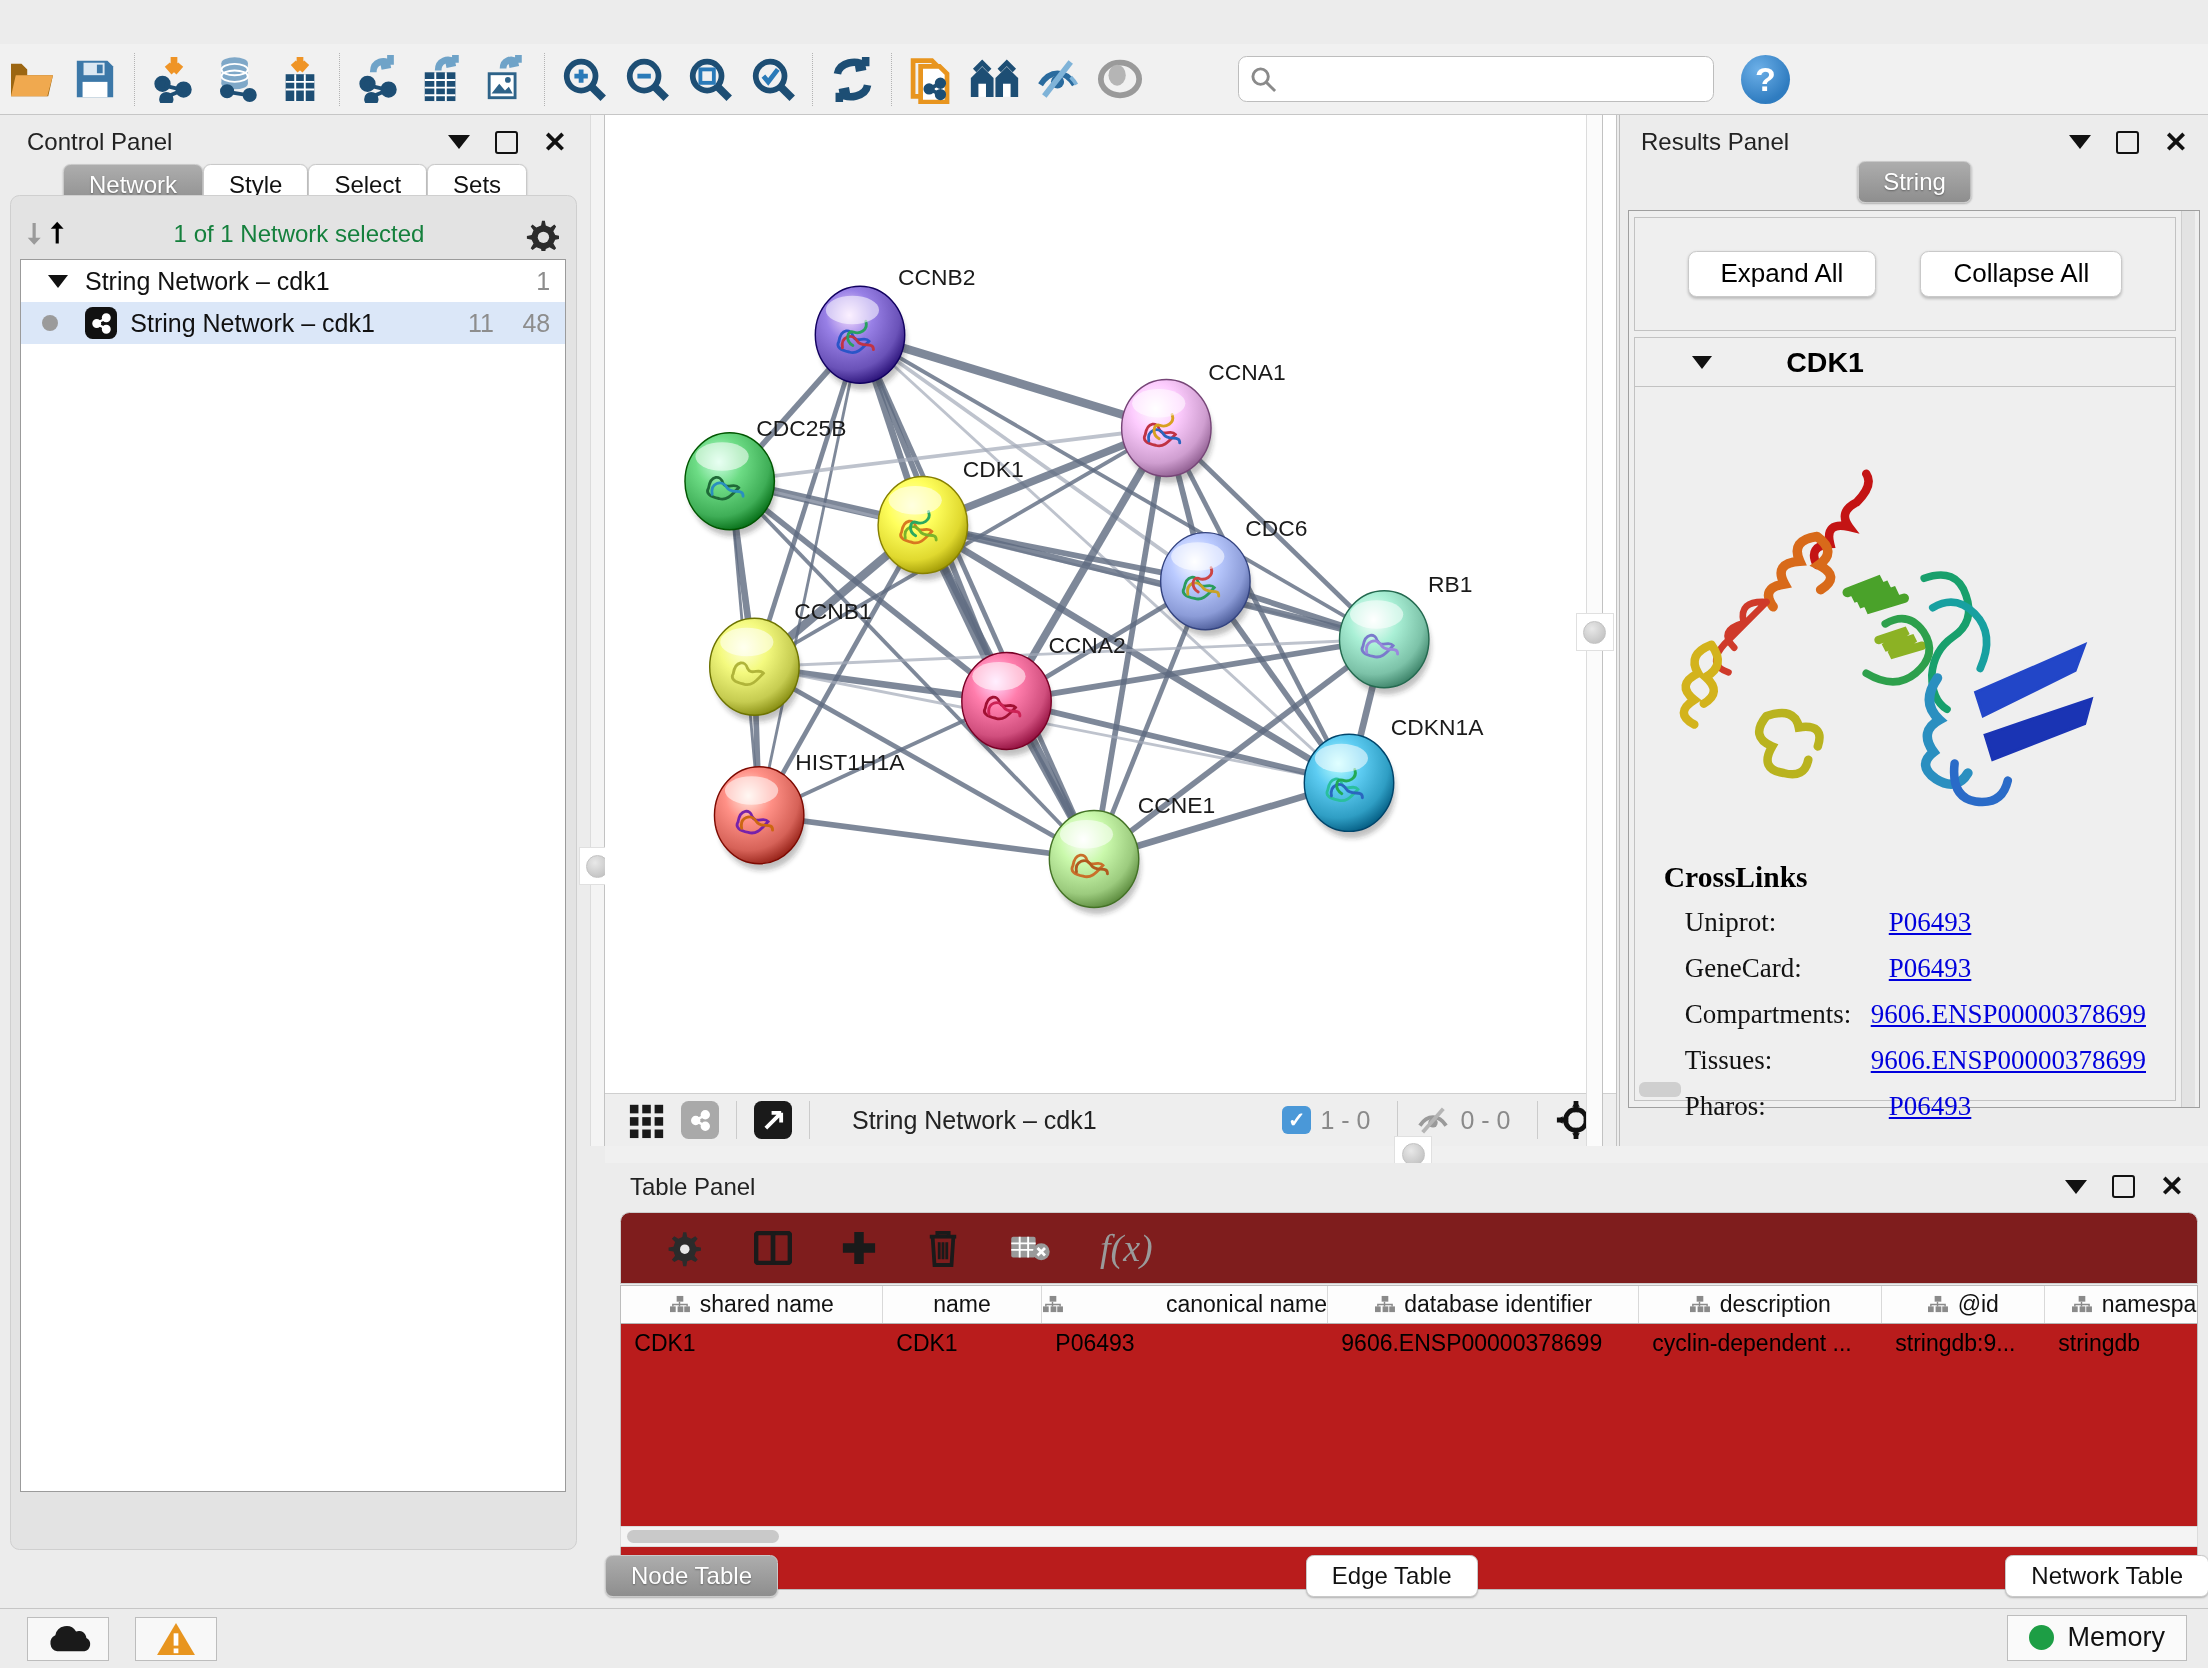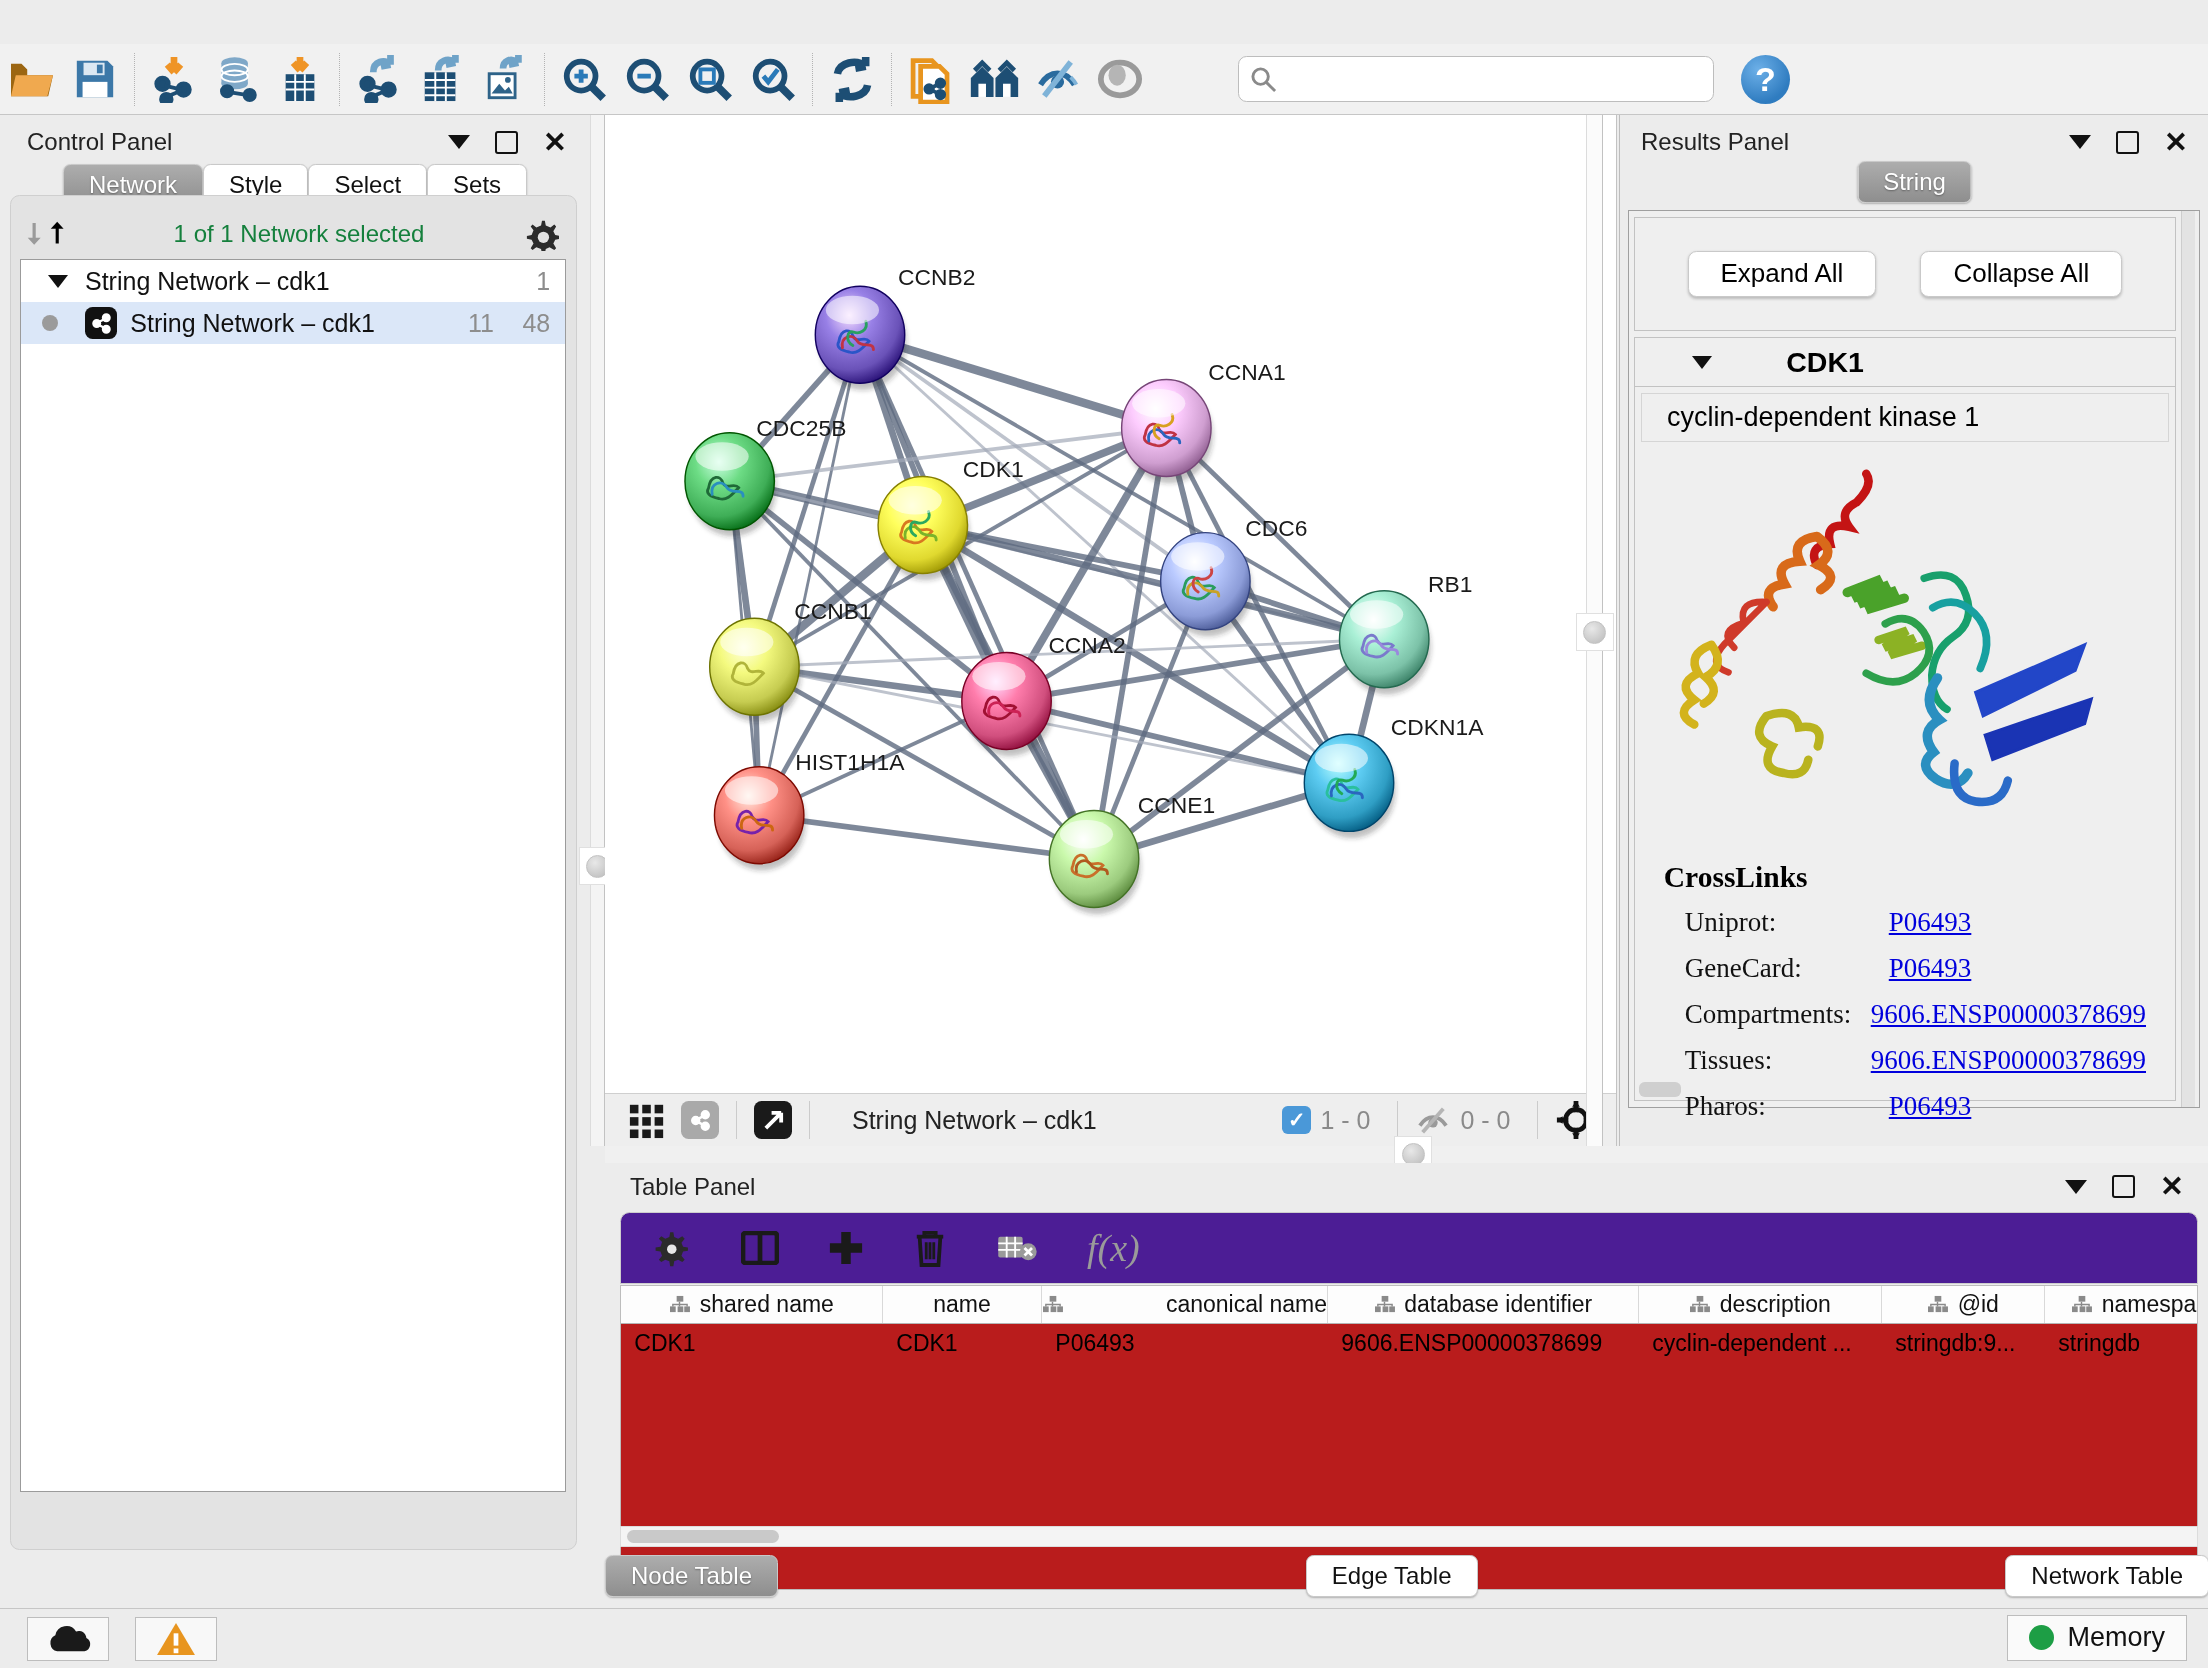--- a/index.html
+++ b/index.html
@@ -102,22 +102,22 @@
   .cl-link { color:#0000dd; text-decoration:underline; }
   #rp-scroll { position:absolute; right:3.8px; top:0; bottom:0; width:13.3px; background:#e3e3e3; border-left:1px solid #cdcdcd; }
   #rp-hscroll { position:absolute; left:3.8px; bottom:3.8px; width:42px; height:15px; background:#cfcfcf; border-radius:5.7px; }
 
   
   #hsplit { left:605px; top:1146px; width:1604px; height:17px; background:#f0f0f0; }
 
   
   #table-panel { left:605px; top:1163px; width:1604px; height:444px; background:#ececec; }
   #tp-header { position:absolute; left:25px; right:25px; top:9.5px; display:flex; justify-content:space-between; align-items:center; }
-  #tp-toolbar { position:absolute; left:15px; right:11.4px; top:49px; height:72px; background:#4c1d95;
-    border:1px solid #cdcdcd; border-radius:9.5px 9.5px 0 0; display:flex; align-items:center; gap:49px; padding-left:33px; }
+  #tp-toolbar { position:absolute; left:15px; right:11.4px; top:49px; height:72px; background:#7f1d1d;
+    border:1px solid #cdcdcd; border-radius:9.5px 9.5px 0 0; display:flex; align-items:center; gap:49px; padding-left:46px; }
   #tp-toolbar .fx { font-family:"Liberation Serif", serif; font-style:italic; font-size:38px; color:#9a9a9a; }
   #tp-table { position:absolute; left:15px; right:11.4px; top:122px; height:305px; background:#b91c1c; border:1px solid #bdbdbd; overflow:hidden; }
   #tp-head { display:flex; height:38px; border-bottom:1.9px solid #b5b5b5; background:#fdfdfd; }
   .th { display:flex; align-items:center; justify-content:center; gap:9.5px; font-size:23px; color:#111;
     border-right:1px solid #d9d9d9; overflow:hidden; white-space:nowrap; flex:none; }
   #tp-row { display:flex; height:38px; }
   .td { font-size:23px; color:#000; padding-left:13.3px; display:flex; align-items:center; overflow:hidden; white-space:nowrap; flex:none; }
   #tp-hscroll { position:absolute; left:15px; right:11.4px; top:363px; height:21px; background:#f4f4f4; border:1px solid #dcdcdc; }
   #tp-thumb { position:absolute; left:5.7px; top:2.9px; width:152px; height:13.3px; background:#c9c9c9; border-radius:6.7px; }
   #tp-tabs { position:absolute; left:0; right:0; top:392px; display:flex; justify-content:space-between; }
@@ -666,23 +666,20 @@
     <div id="rp-tab" class="tab selected">String</div>
     <div id="rp-box">
       <div id="rp-buttons">
         <span class="rp-btn">Expand All</span>
         <span class="rp-btn">Collapse All</span>
       </div>
       <div id="rp-main">
         <div id="rp-gene-row">
           <span class="tri-down"></span>
           <span id="rp-gene">CDK1</span>
-        </div>
-        <div id="rp-desc-row">
-          <span>cyclin-dependent kinase 1</span>
         </div>
         <svg id="protein-img" width="495" height="399" viewBox="0 0 520 420">
           <g fill="none" stroke-linecap="round">
             <path d="M215 55 q18 -18 10 -30 m-10 30 q-20 10 -8 26 q-26 -6 -20 18 q-24 2 -14 22" stroke="#c41414" stroke-width="9"></path>
             <path d="M173 91 q-28 4 -18 26 q-28 2 -16 24 q-26 4 -12 24 m46 -74 q22 16 2 30 q24 12 2 26" stroke="#d86a1a" stroke-width="10"></path>
             <path d="M120 160 q-30 -2 -24 22 q-28 8 -10 26 m34 -48 l-44 44 q-20 22 4 30" stroke="#cf3a2a" stroke-width="7"></path>
             <path d="M62 205 q-26 10 -14 30 q-24 12 -4 28 q-22 14 0 26 m18 -84 q16 22 -6 34 q18 16 -2 28" stroke="#d3b31c" stroke-width="9"></path>
             <path d="M120 280 q-18 22 6 32 q-14 24 12 28 q22 6 26 -14 m-44 -46 q30 -10 34 12 q28 -4 20 20" stroke="#b9b31f" stroke-width="9"></path>
             <path d="M205 150 l36 -14 l-30 20 l38 -14 l-32 20 l40 -14 l-32 20 l40 -12" stroke="#4aa22a" stroke-width="10"></path>
             <path d="M238 200 l30 -10 l-24 18 l32 -10 l-26 18 l34 -10" stroke="#8cb224" stroke-width="9"></path>

